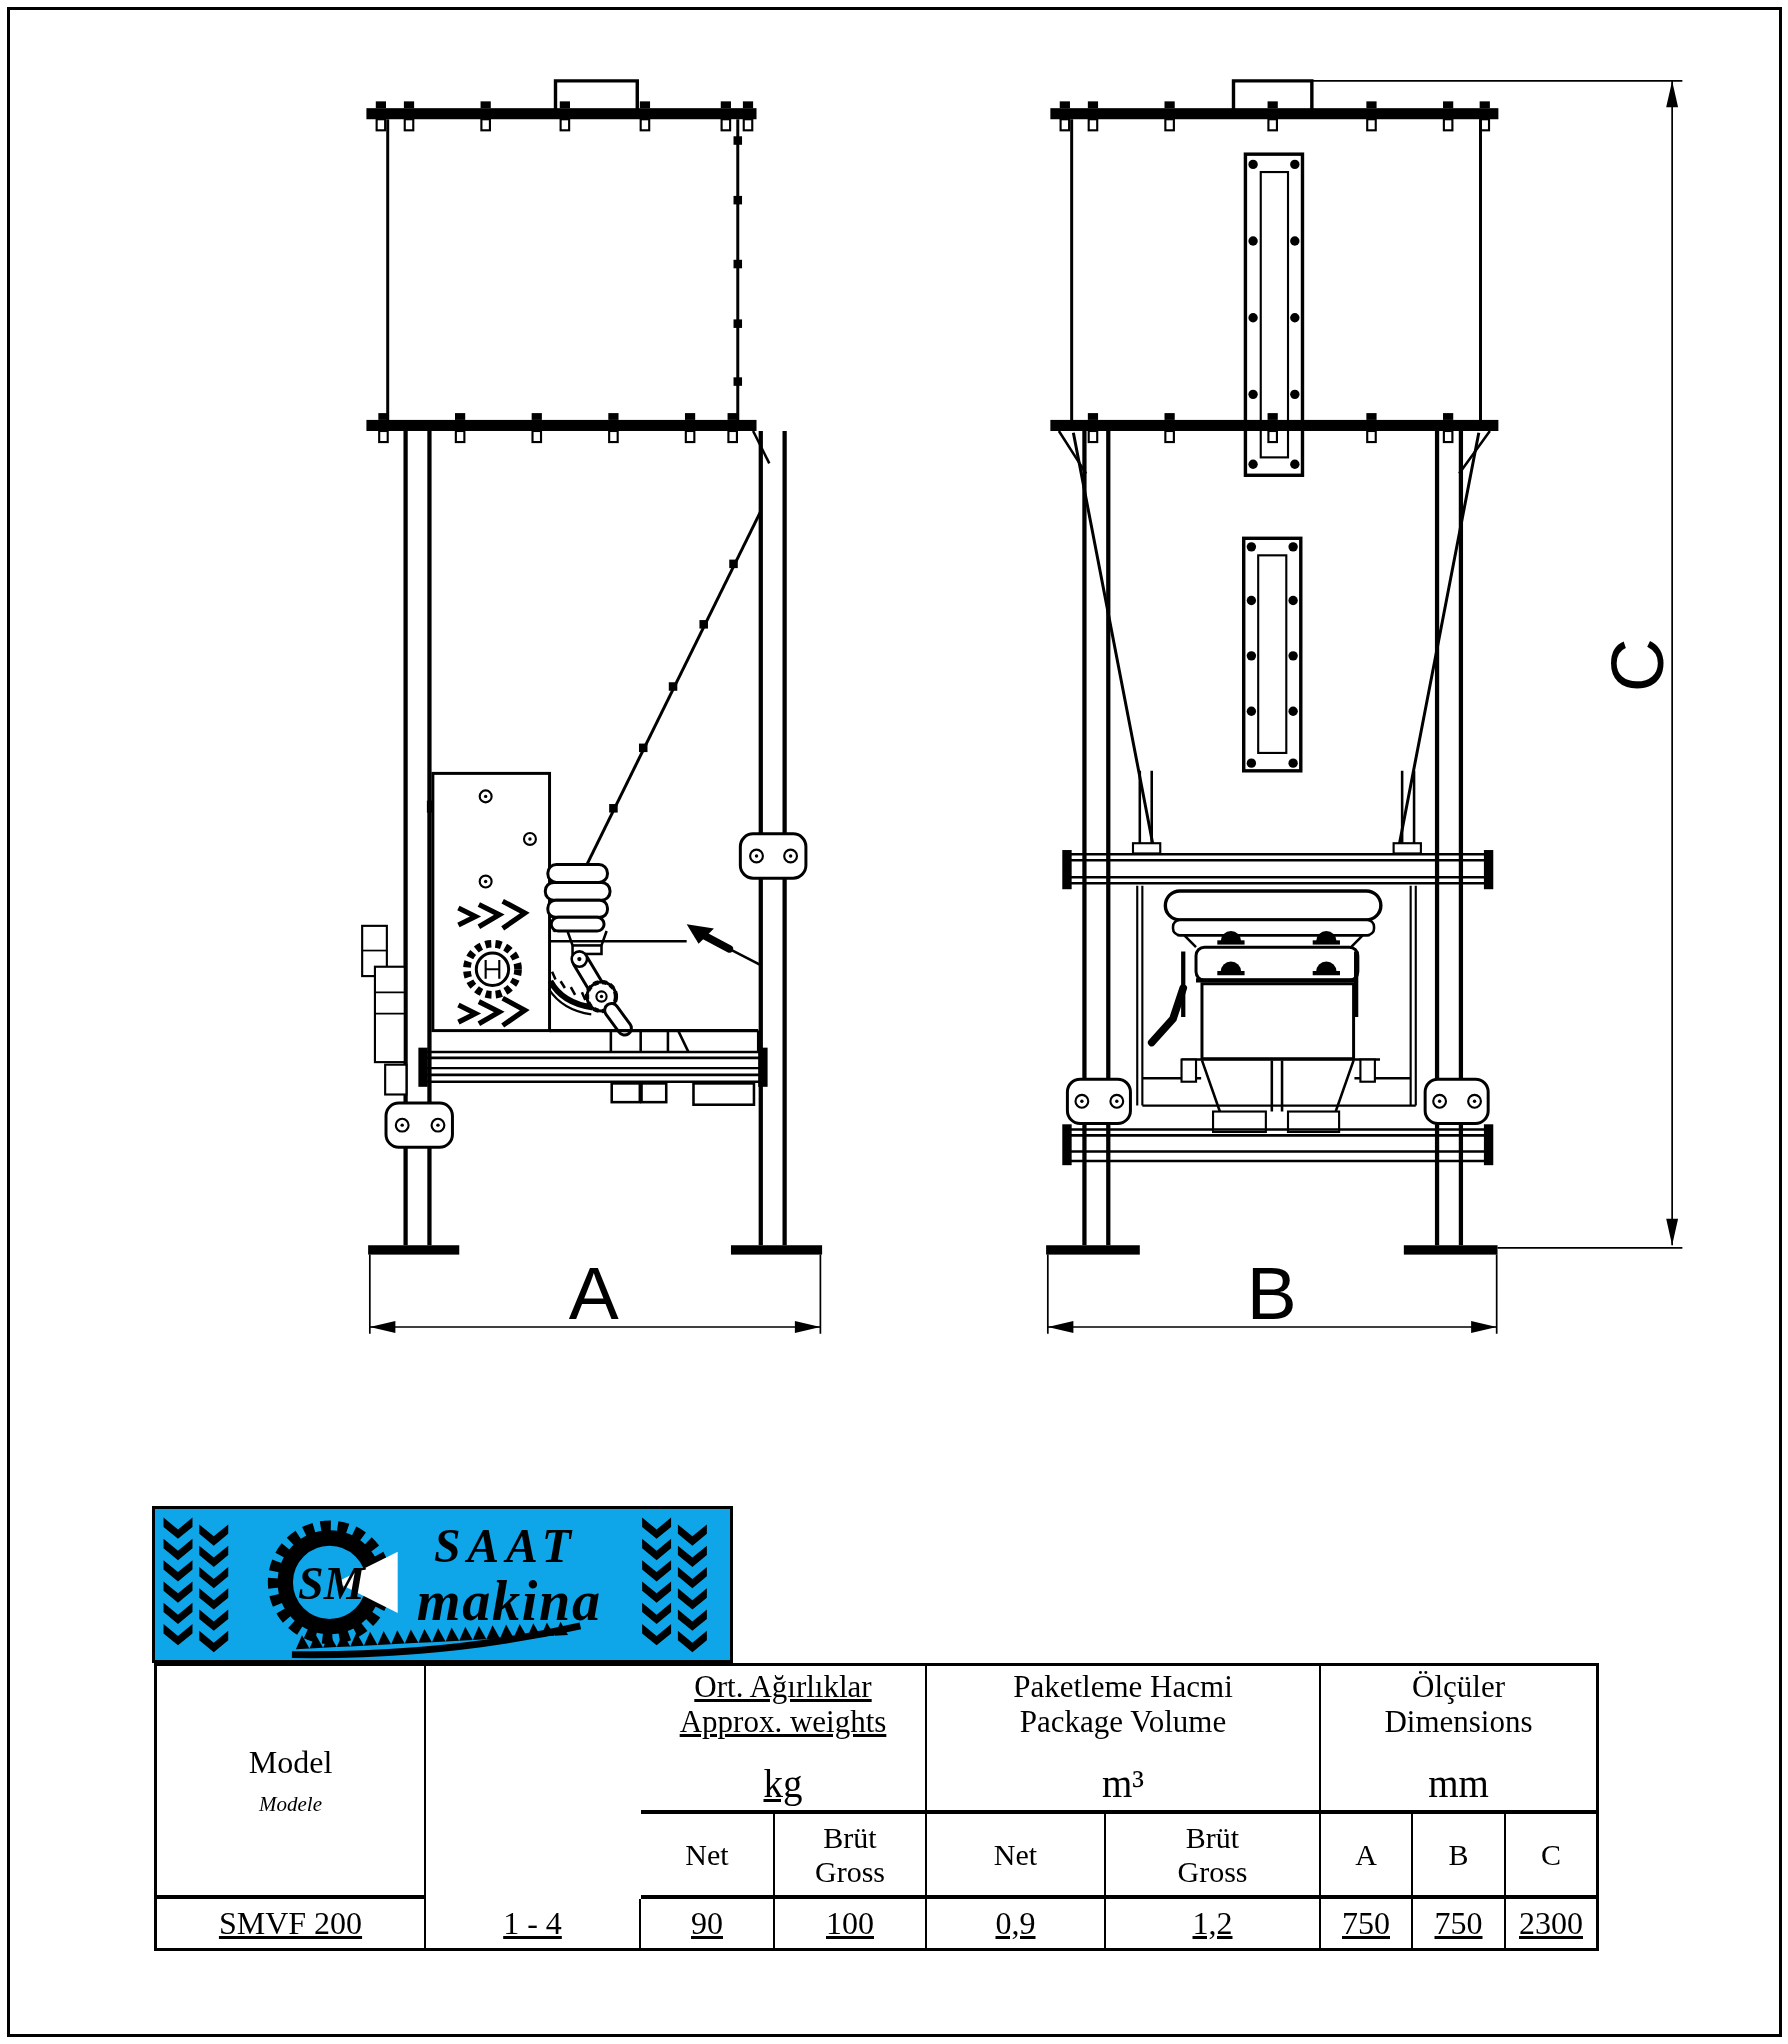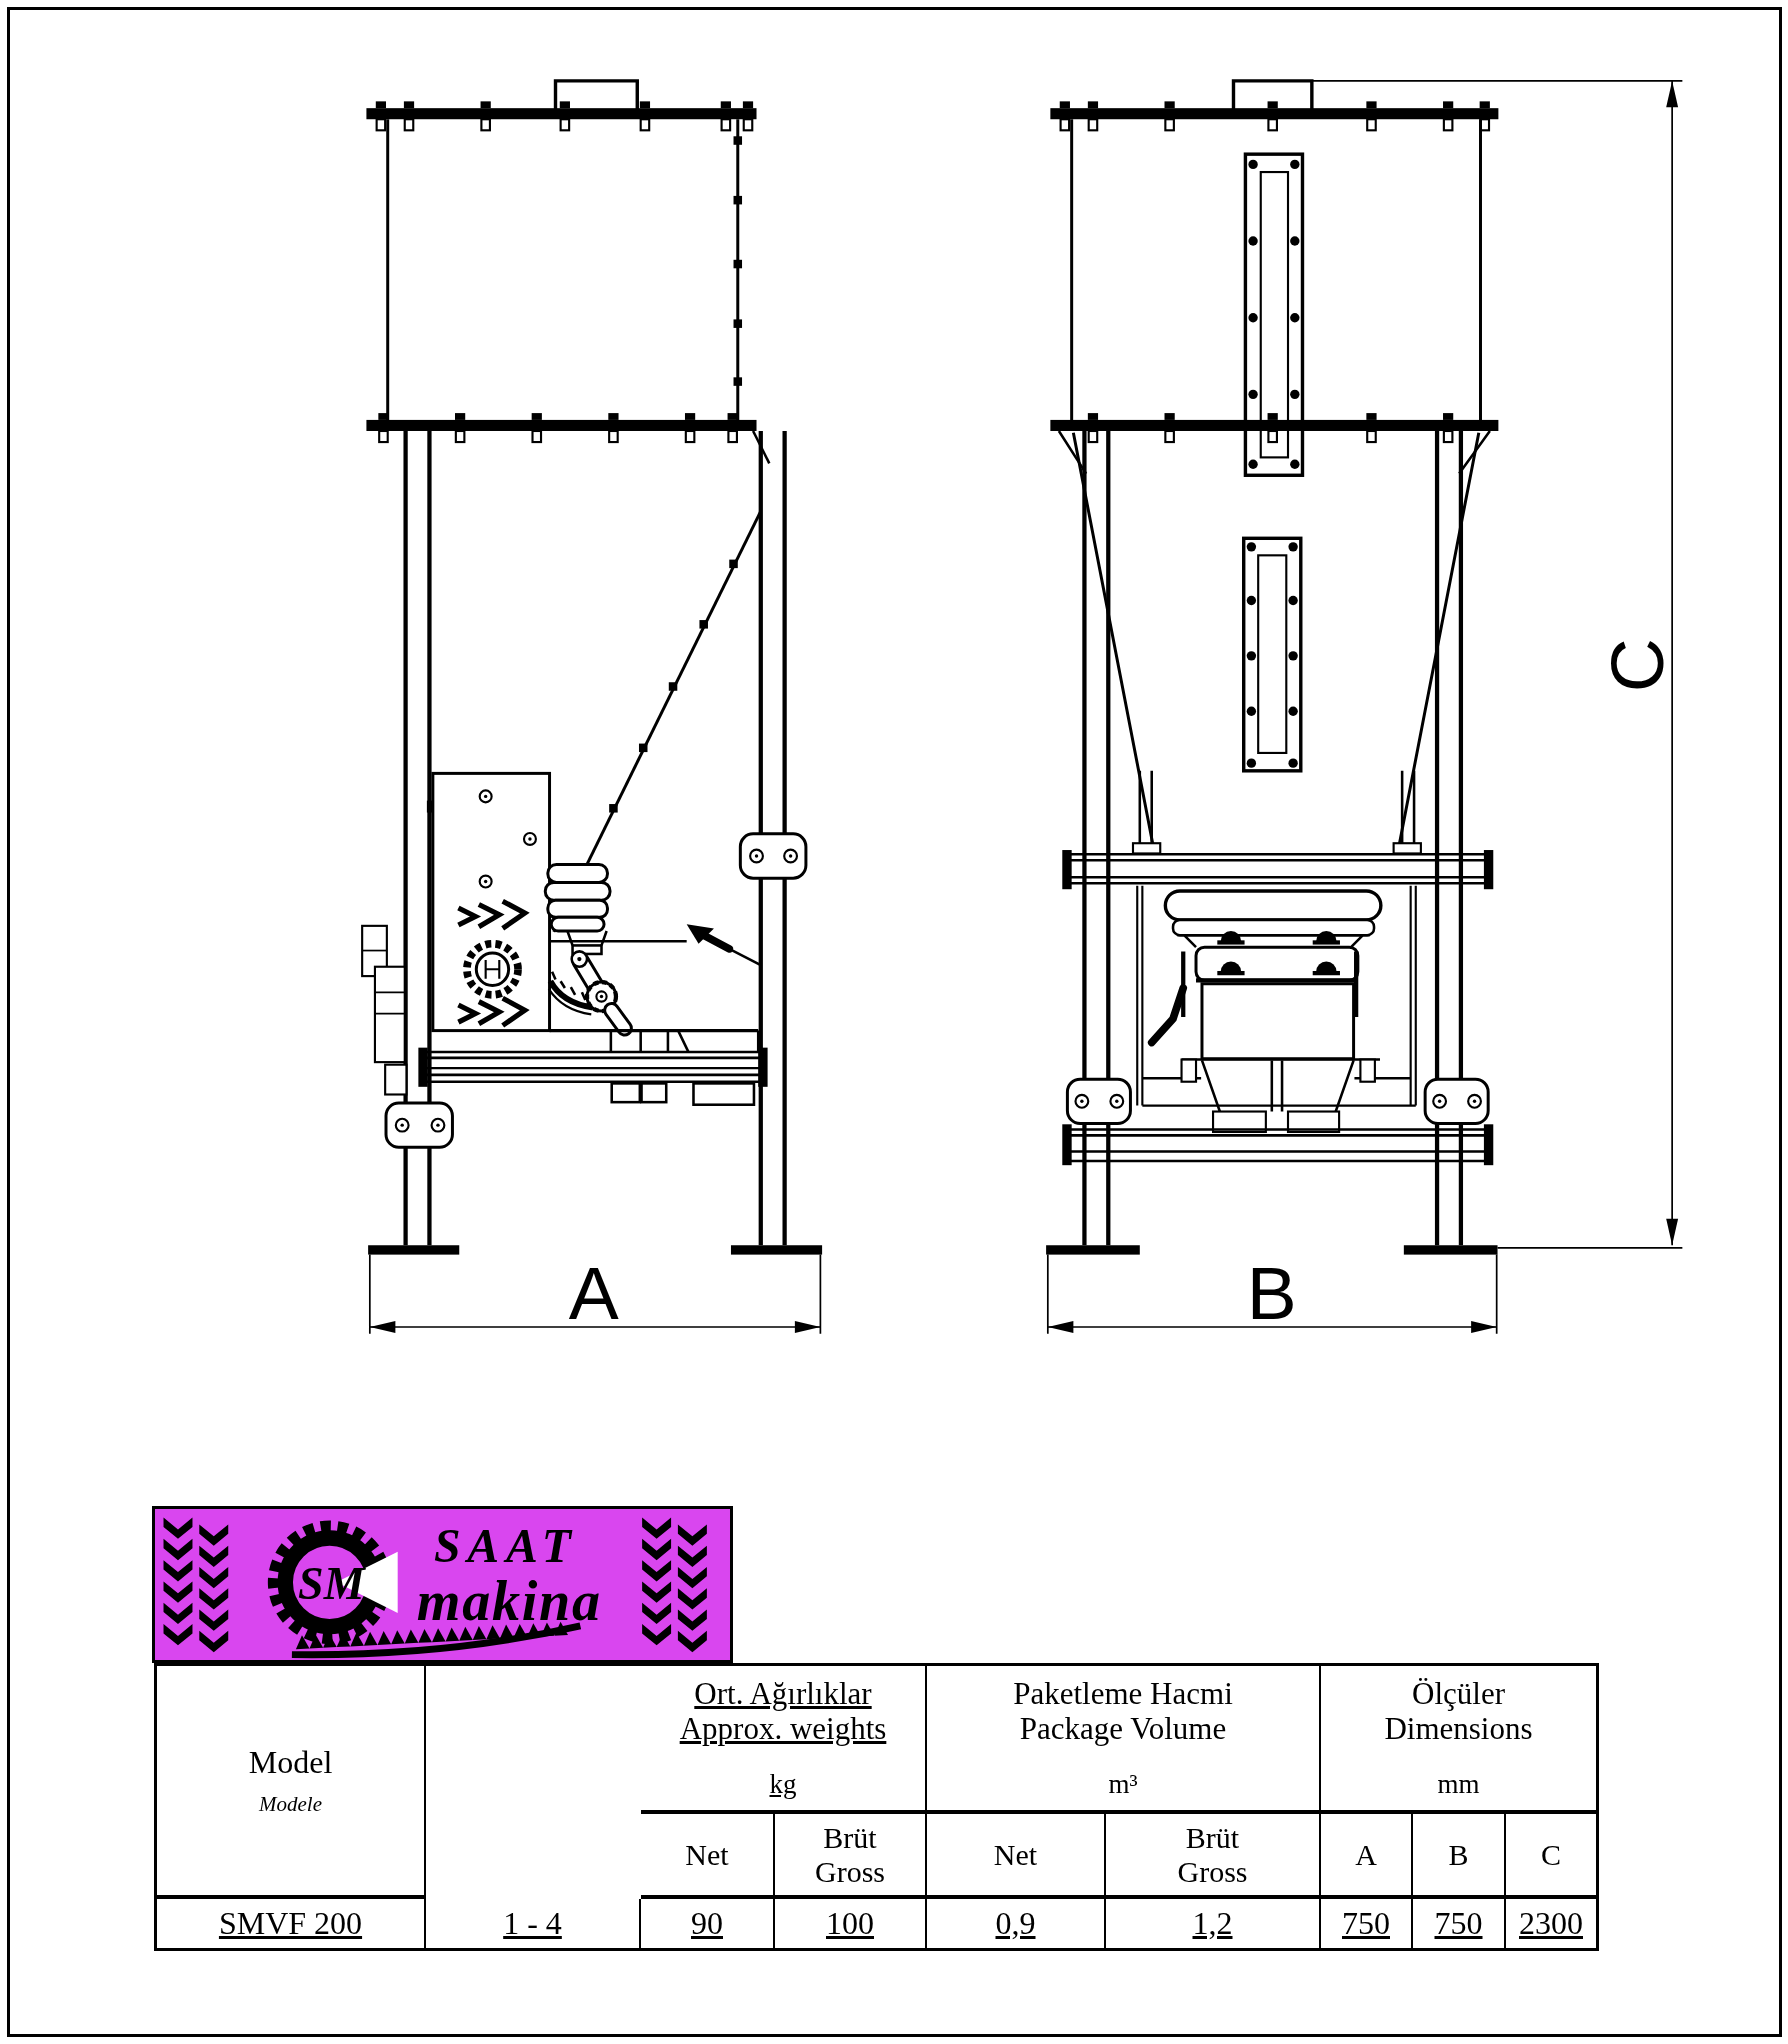--- a/index.html
+++ b/index.html
@@ -15,42 +15,42 @@
   .s35{stroke:#000;stroke-width:3.5;fill:none;}
   .s4{stroke:#000;stroke-width:4;fill:none;}
   .s5{stroke:#000;stroke-width:5;fill:none;}
   .s7{stroke:#000;stroke-width:7;fill:none;}
   .s9{stroke:#000;stroke-width:9;fill:none;stroke-linecap:round;}
   .f{fill:#000;stroke:none;}
   .wf{fill:#fff;}
   .dim-label{font-family:"Liberation Sans",sans-serif;font-size:88px;fill:#000;}
   
   .logo-box{position:absolute;left:152px;top:1506px;width:581px;height:157px;
-            border:3.4px solid #000;box-sizing:border-box;background:#d946ef;}
+            border:3.4px solid #000;box-sizing:border-box;background:#0ea5e9;}
   .brand-top{font-family:"Liberation Serif",serif;font-weight:bold;font-style:italic;
              font-size:56px;letter-spacing:8px;fill:#000;}
   .brand-bottom{font-family:"Liberation Serif",serif;font-weight:bold;font-style:italic;
              font-size:66px;letter-spacing:2px;fill:#000;}
   .monogram{font-family:"Liberation Serif",serif;font-weight:bold;font-style:italic;
              font-size:54px;fill:#000;}
   
   .spec-table{position:absolute;left:154px;top:1663px;width:1445px;height:288px;
               border:3.4px solid #000;box-sizing:border-box;background:#fff;
               display:grid;
               grid-template-columns:269px 215px 134px 152px 179px 215px 92px 93px 1fr;
               grid-template-rows:148px 85px 1fr;}
   .cell{display:flex;flex-direction:column;align-items:center;justify-content:center;
         text-align:center;line-height:1.12;overflow:hidden;}
   .br{border-right:2.6px solid #000;}
   .bb{border-bottom:4.3px solid #000;}
   .model-cell{grid-row:1/3;grid-column:1;}
   .model-cell .t1{font-size:32px;margin-bottom:12px;}
   .model-cell .t2{font-size:21px;font-style:italic;}
   .hcell .t1,.hcell .t2{font-size:31px;}
-  .hcell .unit{font-size:27px;margin-top:22px;}
+  .hcell .unit{font-size:39px;margin-top:22px;}
   .scell{font-size:30px;}
   .dcell{font-size:32px;text-decoration:underline;}
 </style>
 </head>
 <body>
 
 <div class="page">
   <div class="frame"></div>
 
   <svg class="drawing" width="1789" height="1465" viewBox="0 0 2100 1720">

